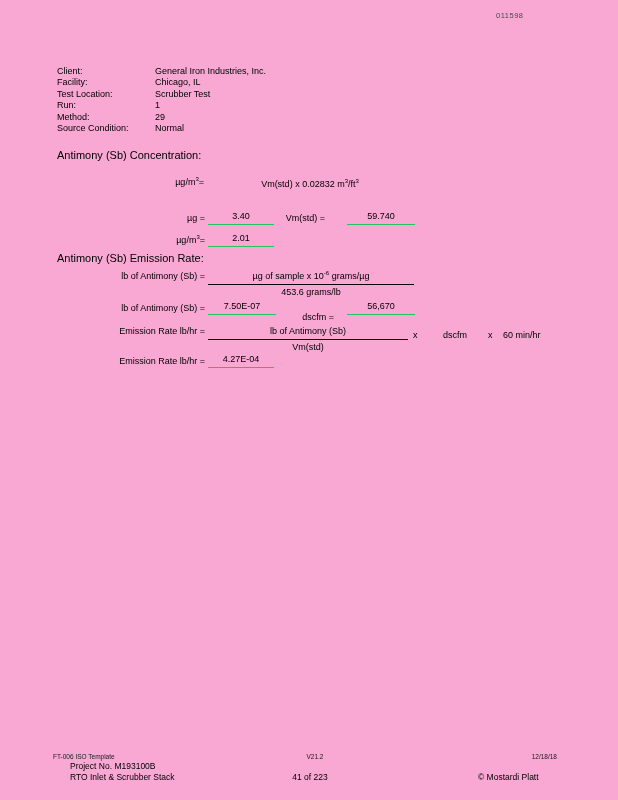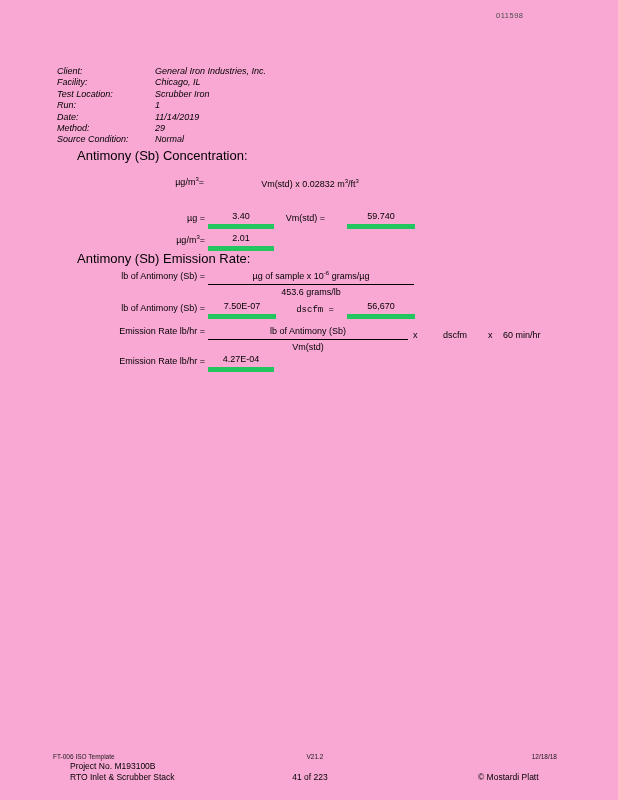--- a/index.html
+++ b/index.html
@@ -18,36 +18,36 @@
     font-size: 9px;
     line-height: 11px;
   }
   .stamp {
     position: absolute;
     left: 496px; top: 10px;
     font-size: 7.5px;
     letter-spacing: 0.5px;
     color: #4a4a4a;
   }
-  .hdr-table { position: absolute; left: 57px; top: 66px; font-style: italic; }
+  .hdr-table { position: absolute; left: 57px; top: 66px; }
   .hdr-row { display: flex; height: 11.4px; }
   .hdr-label { width: 98px; }
   .hdr-value { }
-  .section-heading { position: absolute; left: 57px; font-size: 13px; margin-left: 20px; }
+  .section-heading { position: absolute; left: 57px; font-size: 11px; }
   .lhs { position: absolute; text-align: right; white-space: nowrap; }
   .fraction { position: absolute; text-align: center; }
   .fraction .num {
     border-bottom: 1px solid #000;
     padding-bottom: 2px;
     white-space: nowrap;
   }
   .fraction .den { padding-top: 2px; white-space: nowrap; }
   .uline {
     position: absolute;
-    border-bottom: 5px solid #22c55e;
+    border-bottom: 1px solid #22c55e;
     text-align: center;
     padding-bottom: 2px;
     white-space: nowrap;
   }
   .plain { position: absolute; white-space: nowrap; }
   sup.sp { font-size: 6px; vertical-align: super; line-height: 0; }
   .footer-small { font-size: 6.5px; color: #1a1a1a; }
   .footer-reg { font-size: 8.5px; }
 </style>
 </head>
@@ -61,29 +61,25 @@
     <div class="hdr-row">
       <span class="hdr-label">Client:</span>
       <span class="hdr-value">General Iron Industries, Inc.</span>
     </div>
     <div class="hdr-row">
       <span class="hdr-label">Facility:</span>
       <span class="hdr-value">Chicago, IL</span>
     </div>
     <div class="hdr-row">
       <span class="hdr-label">Test Location:</span>
-      <span class="hdr-value">Scrubber Iron</span>
+      <span class="hdr-value">Scrubber Test</span>
     </div>
     <div class="hdr-row">
       <span class="hdr-label">Run:</span>
       <span class="hdr-value">1</span>
-    </div>
-    <div class="hdr-row">
-      <span class="hdr-label">Date:</span>
-      <span class="hdr-value">11/14/2019</span>
     </div>
     <div class="hdr-row">
       <span class="hdr-label">Method:</span>
       <span class="hdr-value">29</span>
     </div>
     <div class="hdr-row">
       <span class="hdr-label">Source Condition:</span>
       <span class="hdr-value">Normal</span>
     </div>
   </div>
@@ -106,21 +102,21 @@
   <div class="section-heading" style="top:253px;">Antimony (Sb) Emission Rate:</div>
 
   <div class="lhs" style="left:100px; top:271px; width:105px;">lb of Antimony (Sb) =</div>
   <div class="fraction" style="left:208px; top:271px; width:206px;">
     <div class="num"><span>µg of sample x 10</span><sup class="sp">-6</sup><span> grams/µg</span></div>
     <div class="den">453.6 grams/lb</div>
   </div>
 
   <div class="lhs" style="left:100px; top:303px; width:105px;">lb of Antimony (Sb) =</div>
   <div class="uline" style="left:208px; top:301px; width:68px;">7.50E-07</div>
-  <div class="lhs" style="left:270px; top:305px; width:64px;font-family:Liberation Mono, monospace;">dscfm =</div>
+  <div class="lhs" style="left:270px; top:312px; width:64px;">dscfm =</div>
   <div class="uline" style="left:347px; top:301px; width:68px;">56,670</div>
 
   <div class="lhs" style="left:100px; top:326px; width:105px;">Emission Rate lb/hr =</div>
   <div class="fraction" style="left:208px; top:326px; width:200px;text-align:center;">
     <div class="num">lb of Antimony (Sb)</div>
     <div class="den">Vm(std)</div>
   </div>
   <div class="plain" style="left:413px; top:330px;">x</div>
   <div class="plain" style="left:443px; top:330px;">dscfm</div>
   <div class="plain" style="left:488px; top:330px;">x</div>

